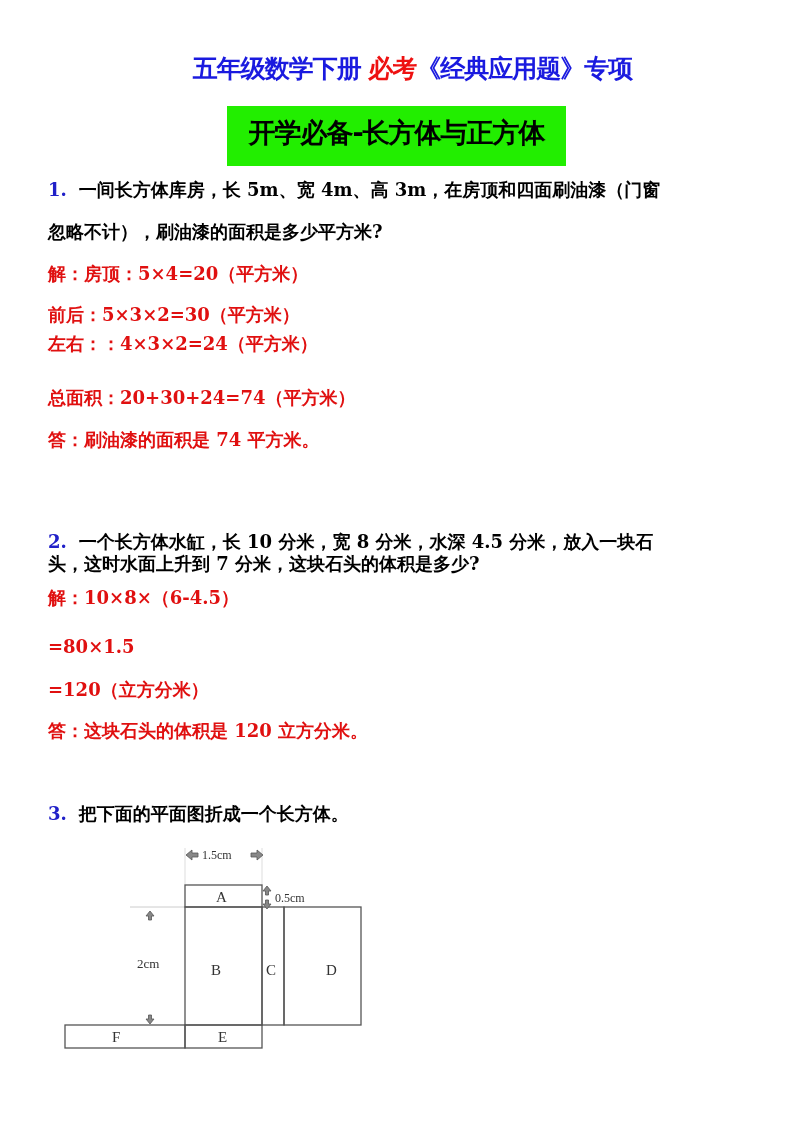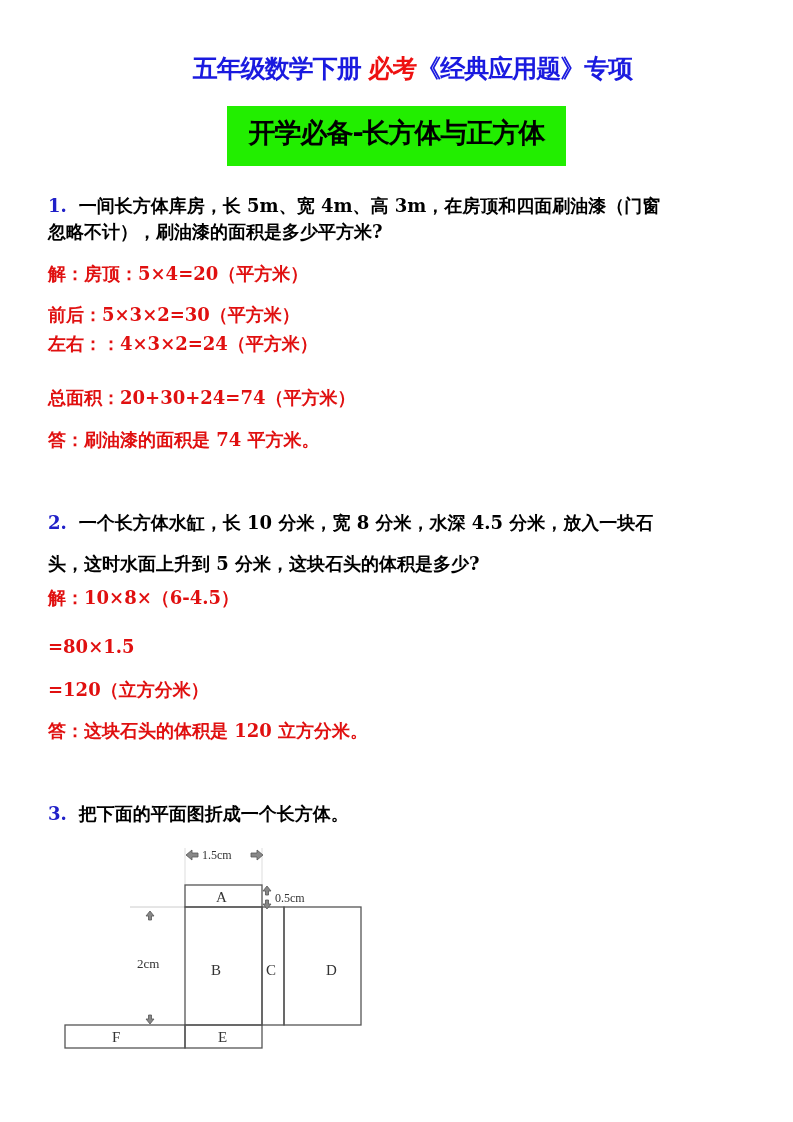--- a/index.html
+++ b/index.html
@@ -24,34 +24,34 @@
 </head>
 <body>
 
 <div class="title">
   <span class="blue">五年级数学下册</span>
   <span class="red">必考</span><span class="blue">《经典应用题》专项</span>
 </div>
 
 <div class="subtitle">开学必备-长方体与正方体</div>
 
-<div class="line q" style="top:178px;margin-top:16px;">
+<div class="line q" style="top:178px;">
   <span class="num">1.</span><span>一间长方体库房，长 5m、宽 4m、高 3m，在房顶和四面刷油漆（门窗</span>
 </div>
 <div class="line q" style="top:220px;">忽略不计），刷油漆的面积是多少平方米?</div>
 <div class="line ans" style="top:262px;">解：房顶：5×4=20（平方米）</div>
 <div class="line ans" style="top:303px;">前后：5×3×2=30（平方米）</div>
 <div class="line ans" style="top:332px;">左右：：4×3×2=24（平方米）</div>
 <div class="line ans" style="top:386px;">总面积：20+30+24=74（平方米）</div>
 <div class="line ans" style="top:428px;">答：刷油漆的面积是 74 平方米。</div>
 
-<div class="line q" style="top:511px;">
+<div class="line q" style="top:530px;">
   <span class="num">2.</span><span>一个长方体水缸，长 10 分米，宽 8 分米，水深 4.5 分米，放入一块石</span>
 </div>
-<div class="line q" style="top:552px;">头，这时水面上升到 5 分米，这块石头的体积是多少?</div>
+<div class="line q" style="top:552px;">头，这时水面上升到 7 分米，这块石头的体积是多少?</div>
 <div class="line ans" style="top:586px;"> 解：10×8×（6-4.5）</div>
 <div class="line ans" style="top:636px;">=80×1.5</div>
 <div class="line ans" style="top:678px;">=120（立方分米）</div>
 <div class="line ans" style="top:719px;">答：这块石头的体积是 120 立方分米。</div>
 
 <div class="line q" style="top:802px;text-align:center;">
   <span class="num">3.</span><span>把下面的平面图折成一个长方体。</span>
 </div>
 
 <div class="diagram">

